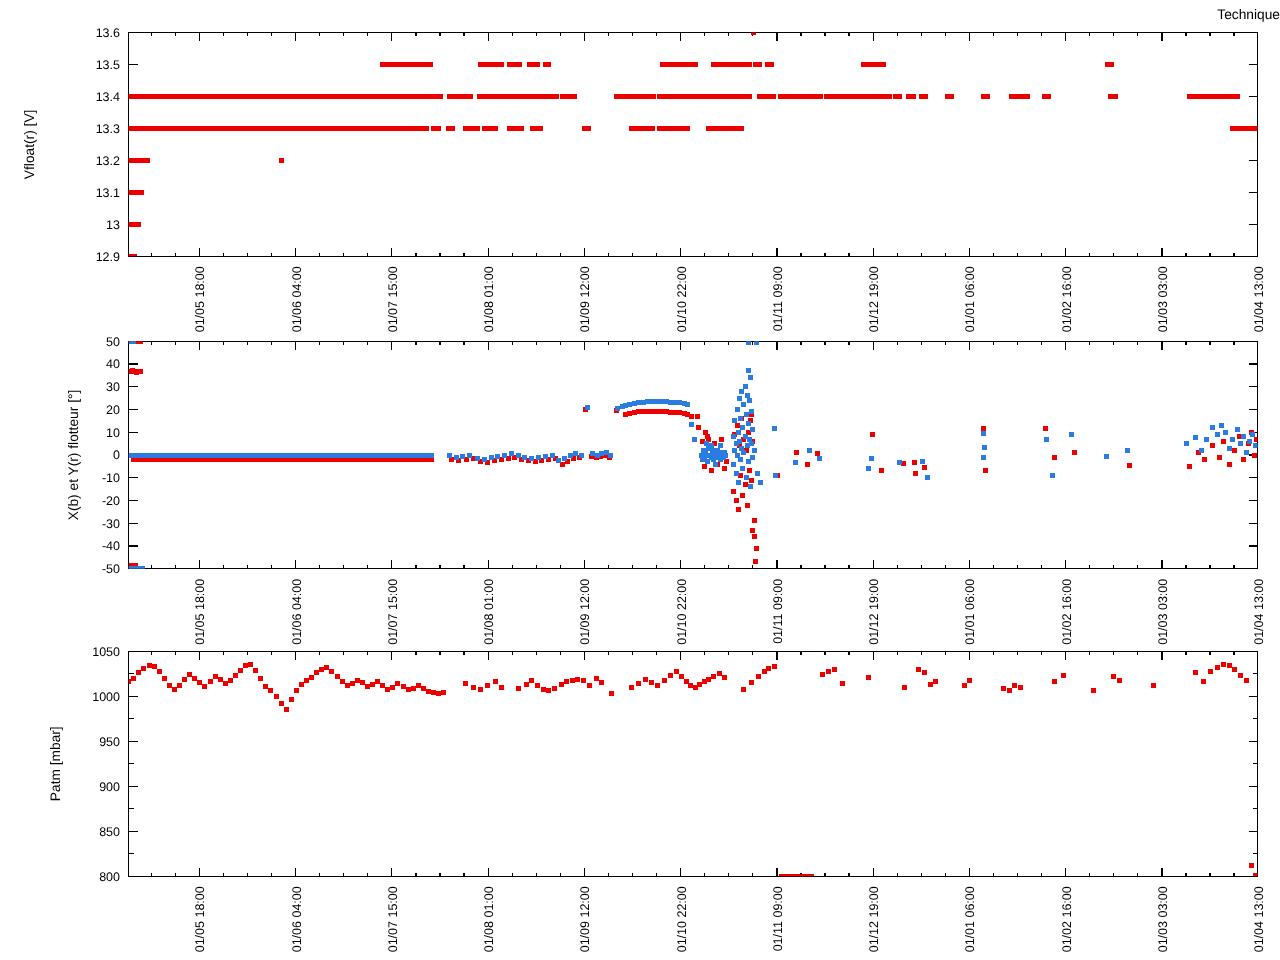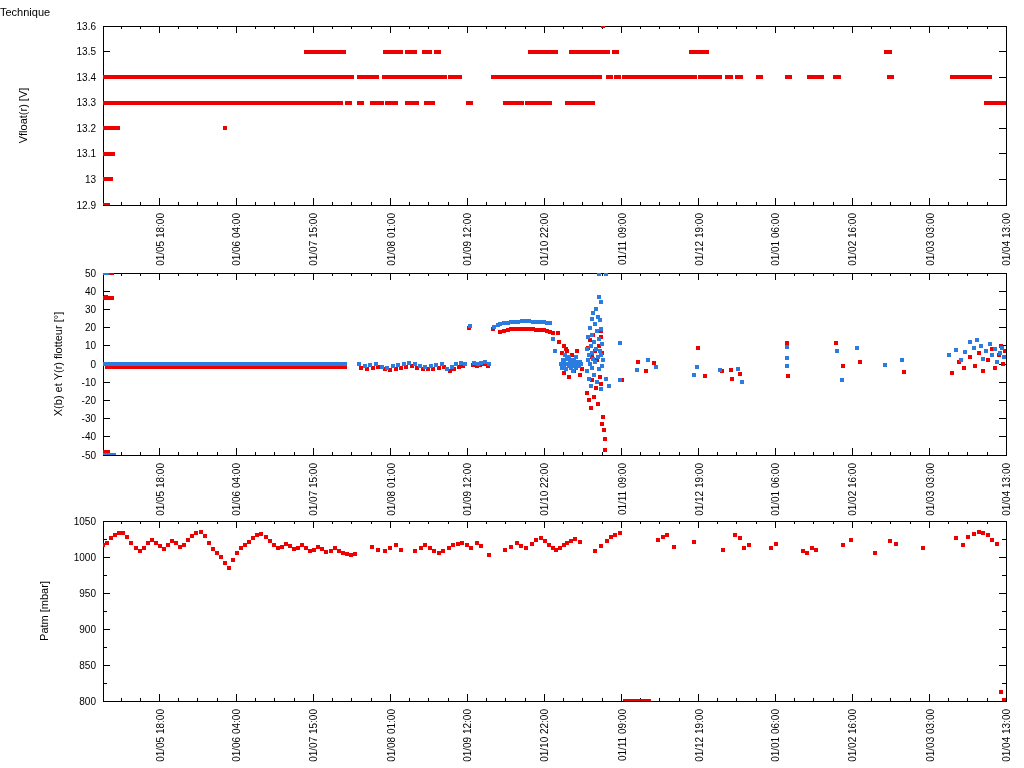--- a/index.html
+++ b/index.html
@@ -1,18 +1,18 @@
 <!DOCTYPE html>
 <html><head>
 <meta charset="utf-8">
 <style>
   html,body{margin:0;padding:0;background:#fff;}
   .screen{position:relative;width:1024px;height:768px;background:#ffffff;overflow:hidden;
           font-family:"Liberation Sans",sans-serif;color:#000;}
-  .chart-title{position:absolute;top:6px;left:0;width:1024px;text-align:left;
+  .chart-title{position:absolute;top:6px;left:0;width:1024px;text-align:right;
                font-size:11px;color:#000;}
   svg text{font-family:"Liberation Sans",sans-serif;fill:#000;}
 </style>
 </head>
 <body>
 
 <div class="screen">
   <div class="chart-title">Technique</div>
   <svg id="plot" width="1024" height="768" viewBox="0 0 1024 768">
       <defs>

